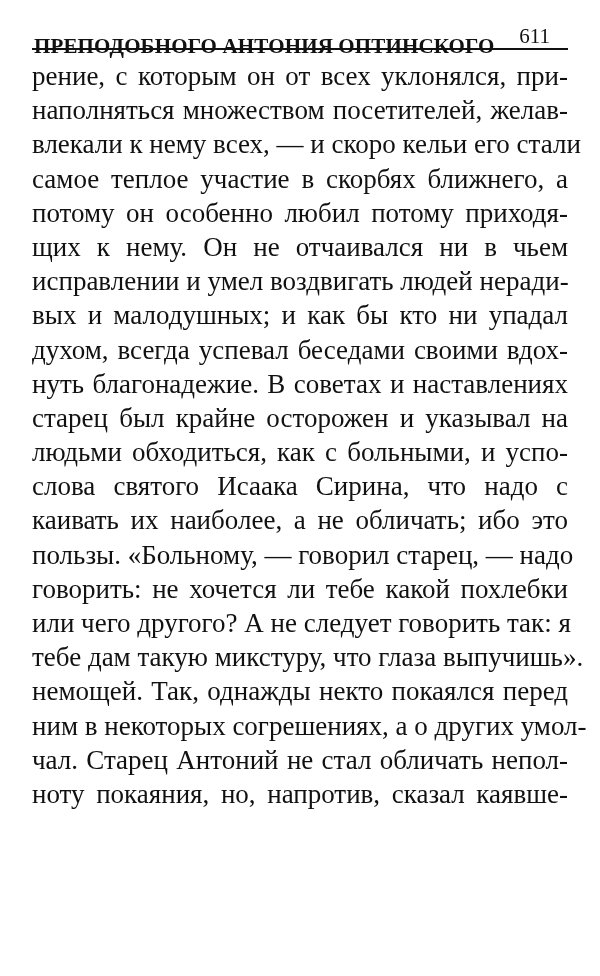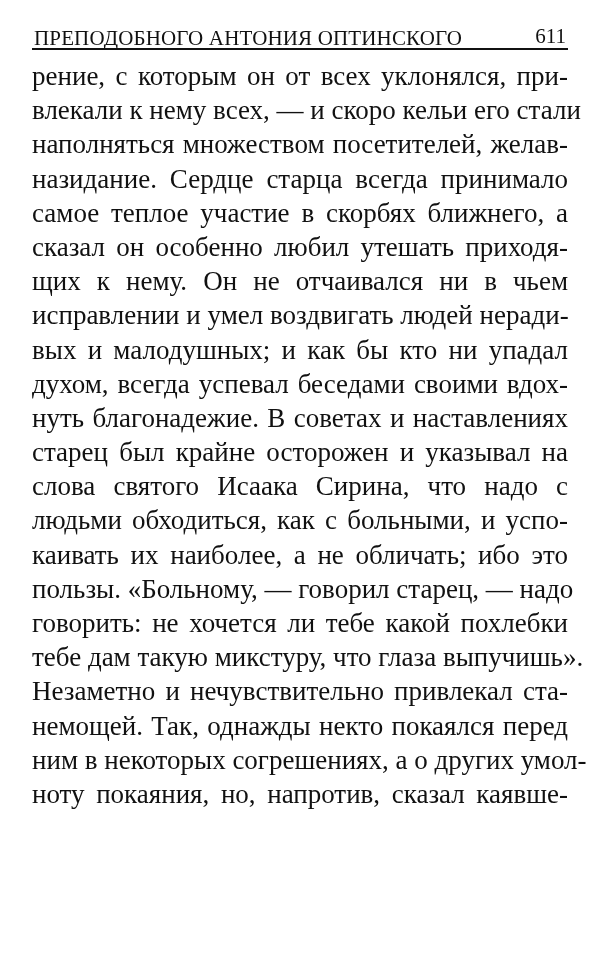--- a/index.html
+++ b/index.html
@@ -3,55 +3,55 @@
 <meta charset="utf-8">
 <style>
   html, body { margin: 0; padding: 0; background: #ffffff; }
   body { width: 600px; height: 976px; position: relative; overflow: hidden; color: #111; }
   .page { position: absolute; left: 32px; top: 0; width: 536px; height: 976px; }
   .header {
     position: absolute; left: 0; top: 22px; width: 536px; height: 26px;
     border-bottom: 2px solid #111;
     font-family: "Liberation Serif", serif; font-size: 21px; line-height: 24px;
   }
-  .header .title { position: absolute; left: 2px; top: 4px; letter-spacing: 0.15px; }
-  .header .pageno { position: absolute; right: 2px; top: 2px; }
+  .header .title { position: absolute; left: 2px; top: 12px; letter-spacing: 0.15px; font-weight: bold; }
+  .header .pageno { position: absolute; right: 18px; top: 2px; }
   .body {
     position: absolute; left: 0; top: 59px; width: 536px;
     font-family: "Liberation Serif", serif; font-size: 27px; line-height: 34.2px;
   }
   .line { display: block; white-space: nowrap; text-align: justify; text-align-last: justify; height: 34.2px; }
 </style>
 </head>
 <body>
 
 <div class="page">
   <div class="header">
     <span class="title">ПРЕПОДОБНОГО АНТОНИЯ ОПТИНСКОГО</span>
     <span class="pageno">611</span>
   </div>
 
   <div class="body">
     <span class="line">рение, с которым он от всех уклонялся, при-</span>
+    <span class="line">наполняться множеством посетителей, желав-</span>
     <span class="line">влекали к нему всех, — и скоро кельи его стали</span>
-    <span class="line">наполняться множеством посетителей, желав-</span>
-    <span class="line">назидание. Сердце старца всегда принимало</span>
     <span class="line">самое теплое участие в скорбях ближнего, а</span>
-    <span class="line">сказал он особенно любил утешать приходя-</span>
+    <span class="line">потому он особенно любил потому приходя-</span>
     <span class="line">щих к нему. Он не отчаивался ни в чьем</span>
     <span class="line">исправлении и умел воздвигать людей неради-</span>
     <span class="line">вых и малодушных; и как бы кто ни упадал</span>
     <span class="line">духом, всегда успевал беседами своими вдох-</span>
     <span class="line">нуть благонадежие. В советах и наставлениях</span>
     <span class="line">старец был крайне осторожен и указывал на</span>
+    <span class="line">людьми обходиться, как с больными, и успо-</span>
     <span class="line">слова святого Исаака Сирина, что надо с</span>
-    <span class="line">людьми обходиться, как с больными, и успо-</span>
     <span class="line">каивать их наиболее, а не обличать; ибо это</span>
     <span class="line">пользы. «Больному, — говорил старец, — надо</span>
     <span class="line">говорить: не хочется ли тебе какой похлебки</span>
+    <span class="line">или чего другого? А не следует говорить так: я</span>
     <span class="line">тебе дам такую микстуру, что глаза выпучишь».</span>
-    <span class="line">Незаметно и нечувствительно привлекал ста-</span>
     <span class="line">немощей. Так, однажды некто покаялся перед</span>
     <span class="line">ним в некоторых согрешениях, а о других умол-</span>
+    <span class="line">чал. Старец Антоний не стал обличать непол-</span>
     <span class="line">ноту покаяния, но, напротив, сказал каявше-</span>
 
   </div>
 </div>
 
 </body></html>

